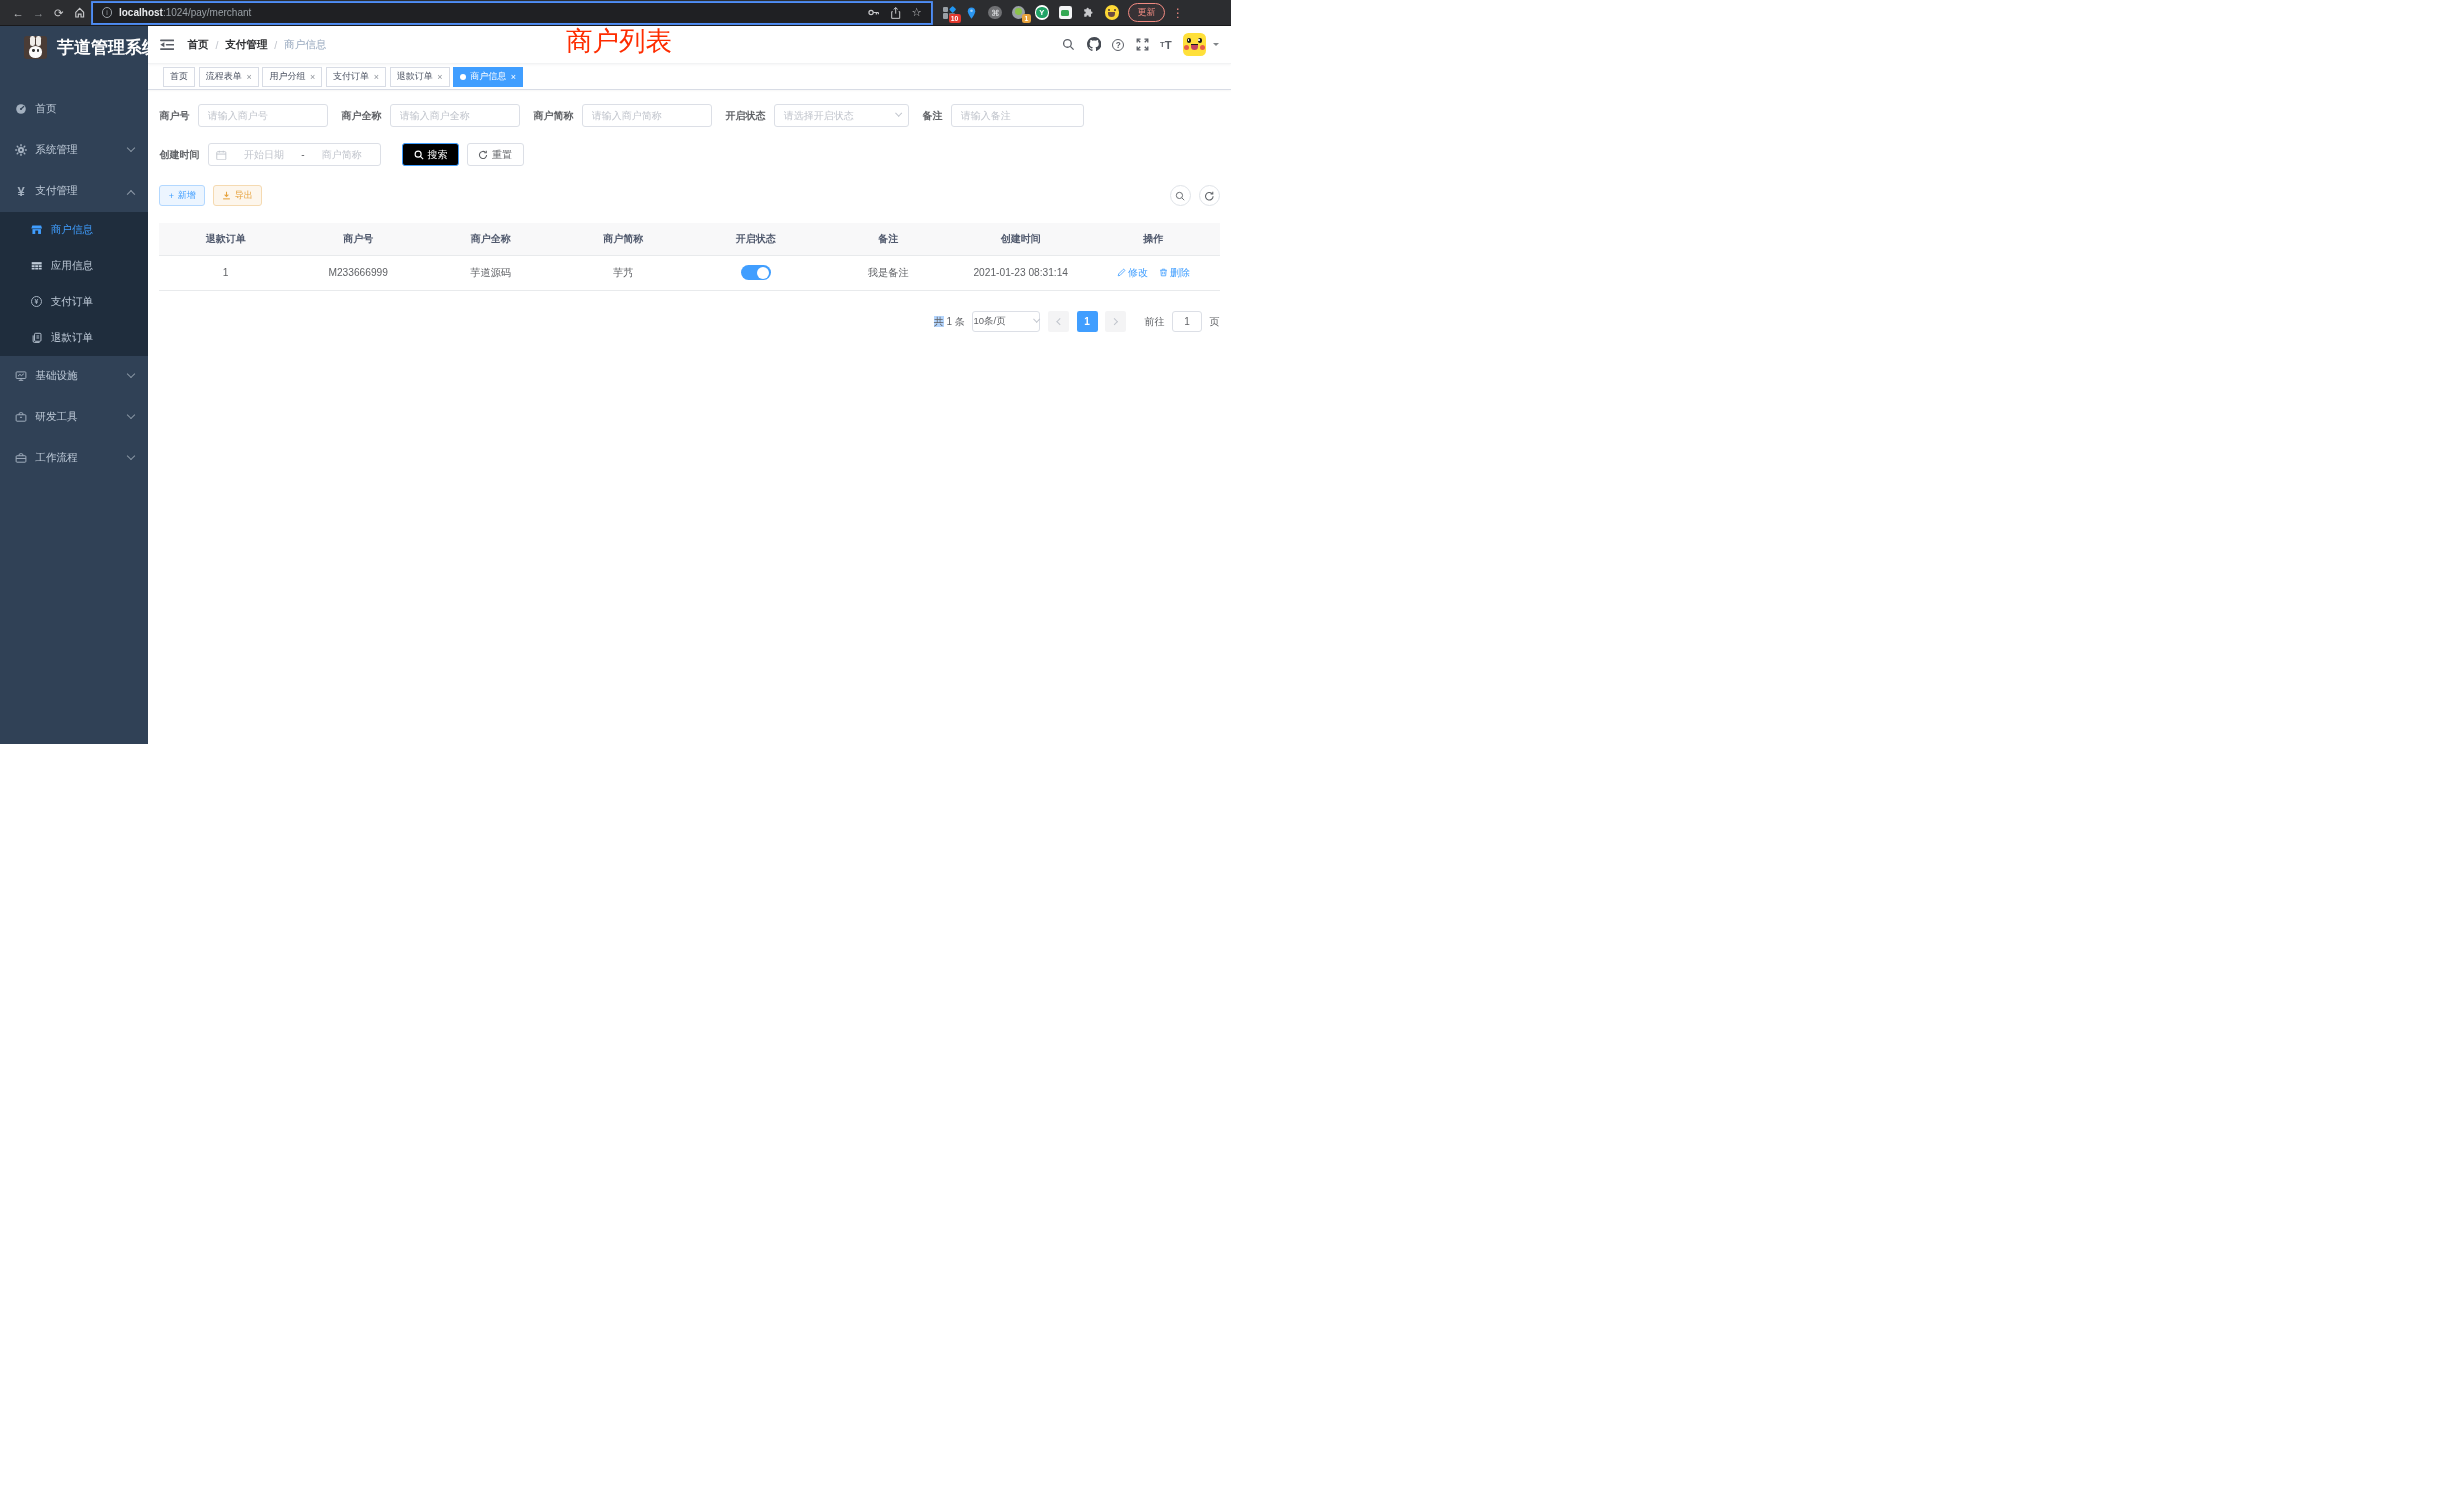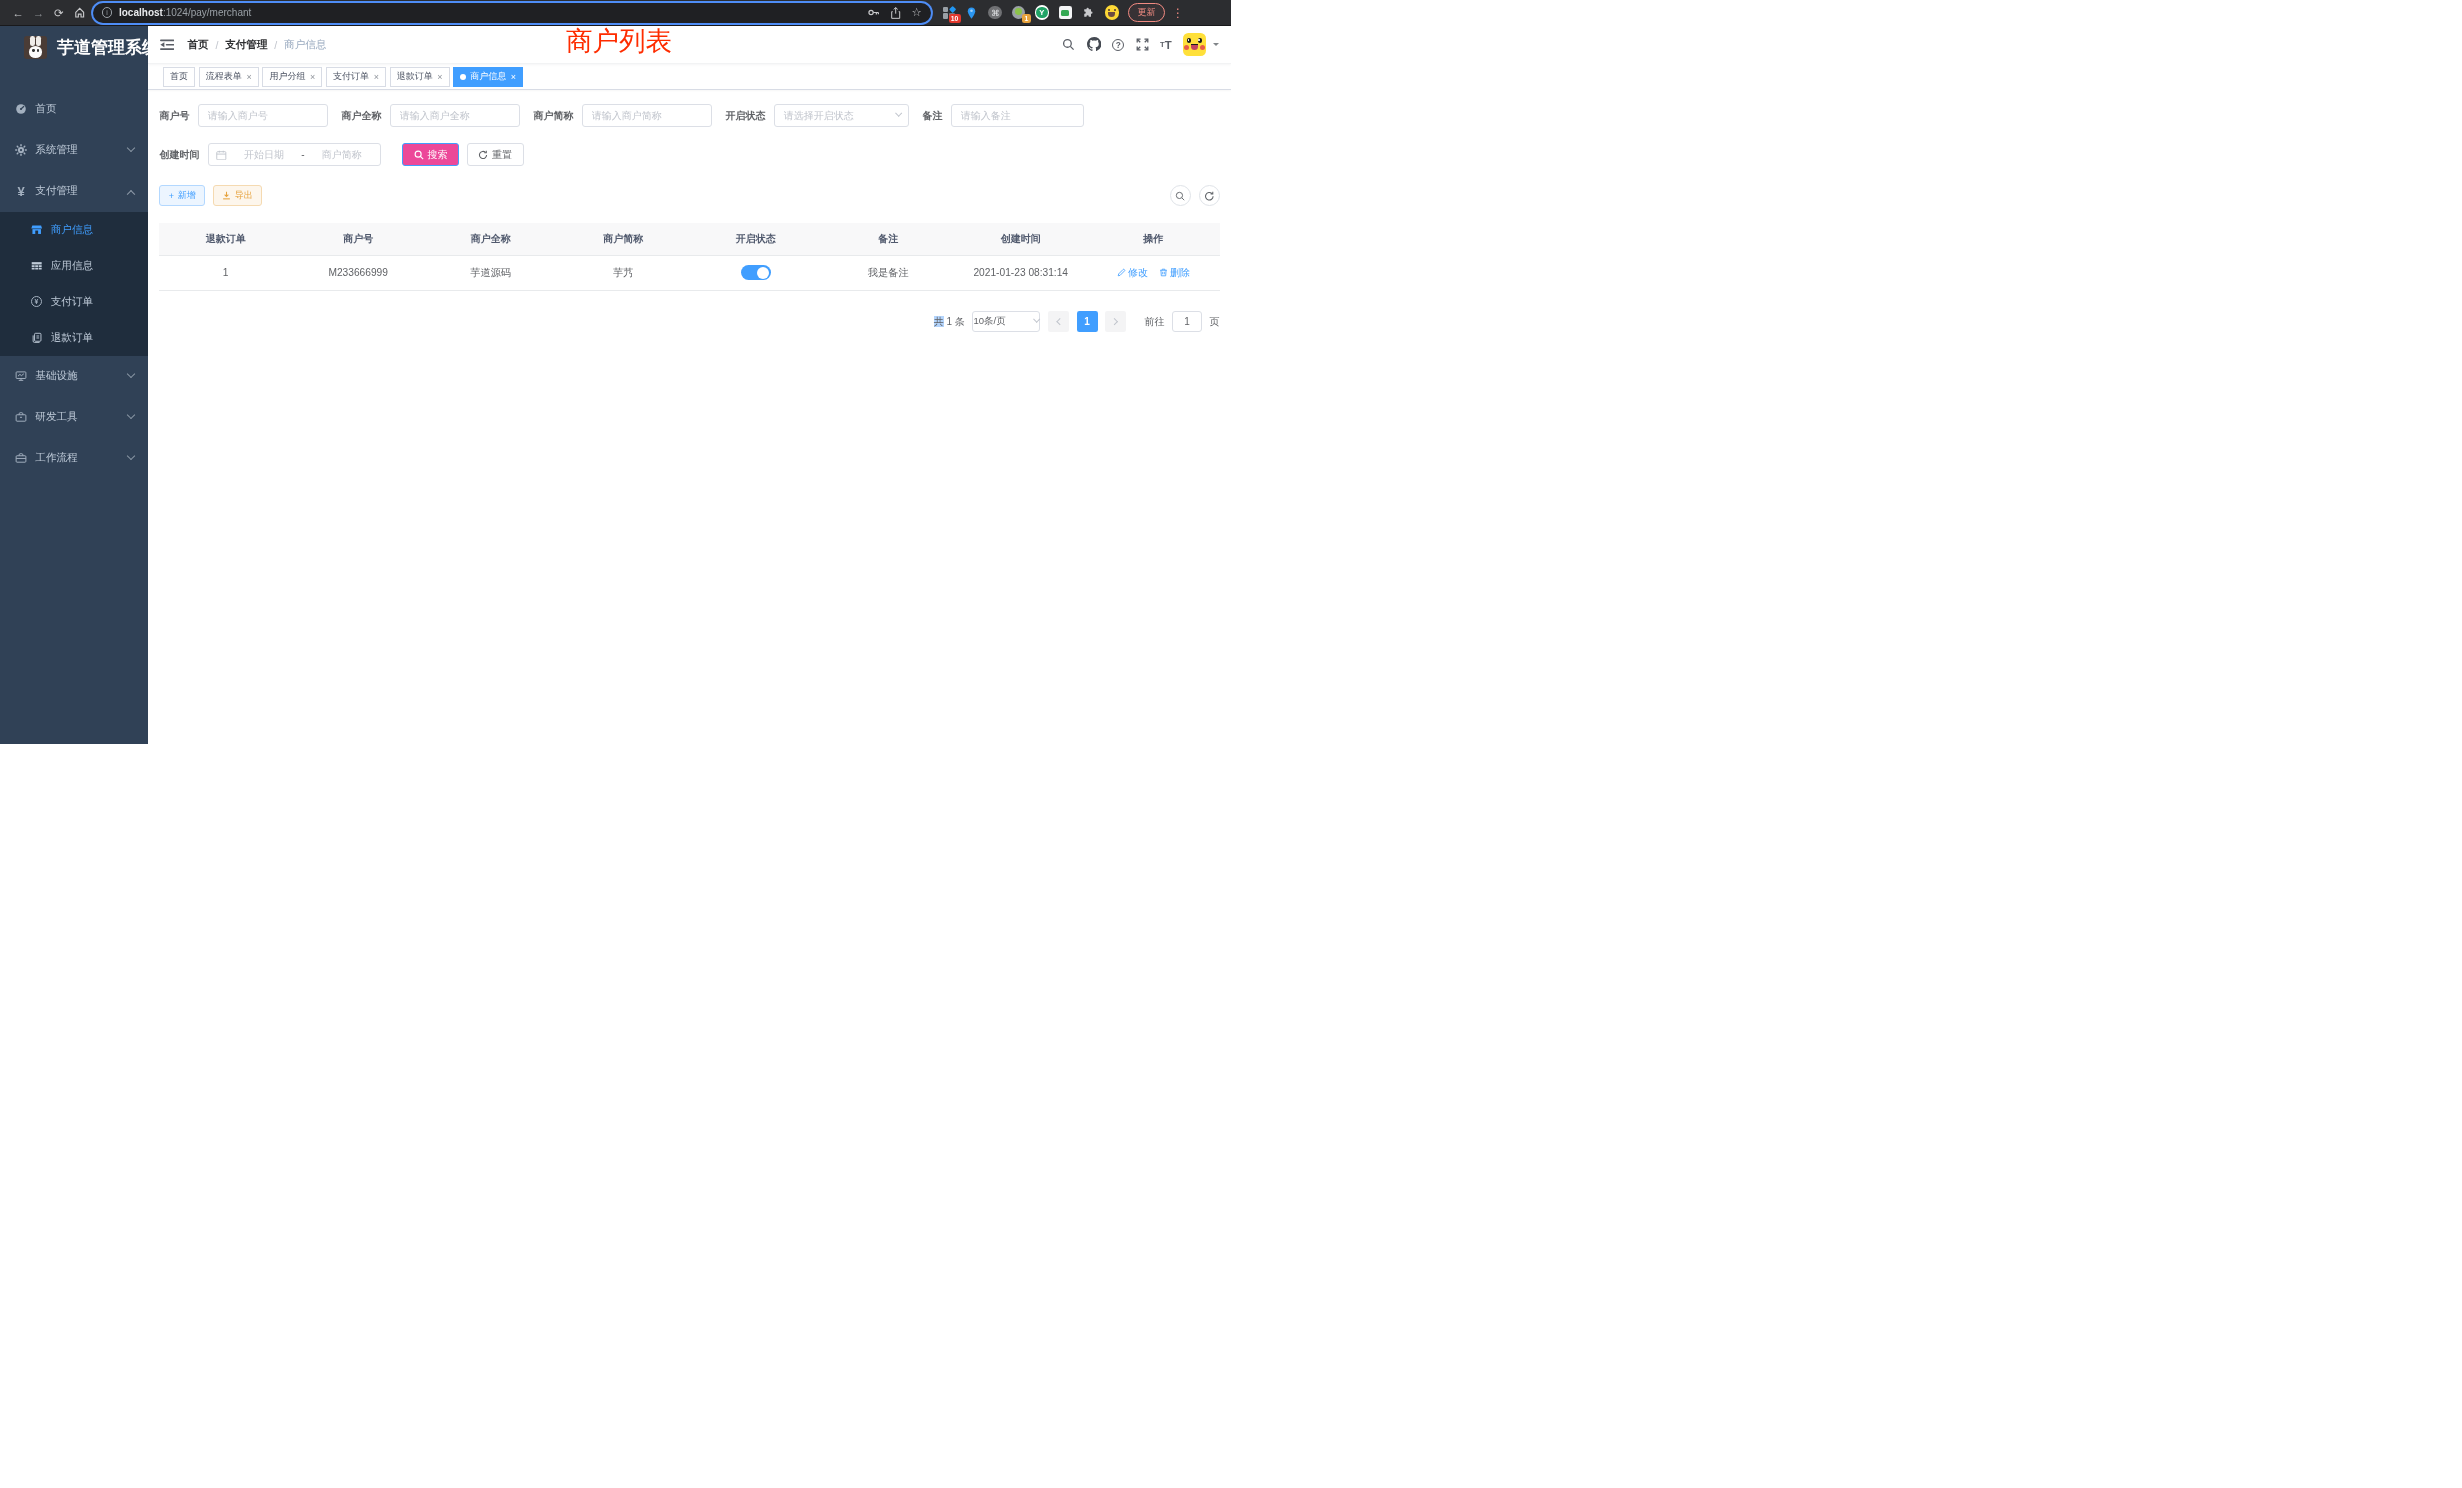--- a/index.html
+++ b/index.html
@@ -3,21 +3,21 @@
 <meta charset="utf-8">
 <style>
   * { box-sizing: border-box; margin: 0; padding: 0; }
   html,body { width:1231px; height:744px; }
   body { font-family:"Liberation Sans", sans-serif; background:#fff; position:relative; overflow:hidden; }
 
   
   .toolbar { height:26px; background:#2c2d30; border-bottom:0.8px solid #19191b; display:flex; align-items:center; padding:0 7.6px; }
   .nav-ic { color:#c8c9cb; font-size:11.4px; width:20.5px; text-align:center; line-height:20px; flex:none; cursor:pointer; }
   .nav-ic.dim { color:#8a8d91; }
-  .url { height:20px; width:838px; flex:none; background:#1f2023; border-radius:10px; box-shadow:0 0 0 1.9px #4e8df6; display:flex; align-items:center; padding:0 9px; gap:6.8px; margin:0 7.6px 0 3px; }
+  .url { height:20px; width:838px; flex:none; background:#1f2023; border-radius:0; box-shadow:0 0 0 1.9px #4e8df6; display:flex; align-items:center; padding:0 9px; gap:6.8px; margin:0 7.6px 0 3px; }
   .info-i { width:10.6px; height:10.6px; border:1px solid #9aa0a6; border-radius:50%; color:#9aa0a6; font-size:6.8px; display:flex; align-items:center; justify-content:center; flex:none; }
   .url-text { font-size:10px; white-space:nowrap; }
   .url-text .host { color:#e8eaed; font-weight:bold; }
   .url-text .path { color:#9aa0a6; }
   .url-right { margin-left:auto; display:flex; gap:10px; color:#c8c9cb; align-items:center; }
   .url-right svg { display:block; }
   .star { font-size:11.4px; line-height:1; }
   .exts { display:flex; align-items:center; gap:8.3px; margin:0 3px; }
   .ext { position:relative; width:15px; height:15px; display:flex; align-items:center; justify-content:center; cursor:pointer; }
   .badge { position:absolute; bottom:-3px; right:-4.5px; background:#e3392e; color:#fff; font-size:6.8px; font-weight:bold; padding:0.8px 2.3px; border-radius:2.3px; line-height:1.1; }
@@ -101,21 +101,21 @@
   .fitem label { font-size:10px; color:#606266; font-weight:600; margin-right:9px; white-space:nowrap; cursor:default; }
   .inp { width:130px; height:23px; border:0.8px solid #dcdfe6; border-radius:3px; padding:0 8.3px; font-size:10px; color:#606266; font-family:inherit; outline:none; background:#fff; }
   .inp::placeholder { color:#c0c4cc; }
   .inp.wide { width:133px; }
   .fake-select { width:135px; height:23px; border:0.8px solid #dcdfe6; border-radius:3px; padding:0 6.8px 0 8.3px; font-size:10px; color:#c0c4cc; display:flex; align-items:center; cursor:pointer; background:#fff; }
   .schev { width:5.3px; height:5.3px; border-right:1px solid #c0c4cc; border-bottom:1px solid #c0c4cc; transform:rotate(45deg) translate(-1.5px,-1.5px); margin-left:auto; }
   .date-box { width:173px; height:23px; border:0.8px solid #dcdfe6; border-radius:3px; display:flex; align-items:center; padding:0 6.8px; font-size:10px; color:#c0c4cc; gap:5.3px; background:#fff; cursor:text; }
   .date-box .ph { flex:1; text-align:center; }
   .date-box .dsep { color:#606266; flex:none; }
   .btn { height:23px; border-radius:3px; font-size:10px; display:inline-flex; align-items:center; gap:3.8px; padding:0 10.6px; border:0.8px solid #dcdfe6; background:#fff; color:#606266; cursor:pointer; font-family:inherit; }
-  .btn.primary { background:#ec4899; border-color:#409eff; color:#fff;align-items:center; }
+  .btn.primary { background:#000000; border-color:#409eff; color:#fff;align-items:center; }
   .btn.sm { height:21px; font-size:9px; padding:0 8.3px; }
   .btn.plain-primary { background:#ecf5ff; border-color:#b3d8ff; color:#409eff; }
   .btn.plain-warning { background:#fdf6ec; border-color:#f5dab1; color:#e6a23c; }
   .ml10 { margin-left:7.6px; }
   .toolrow { display:flex; align-items:center; margin-top:19px; }
   .circle-btns { margin-left:auto; display:flex; gap:7.6px; }
   .cbtn { width:21px; height:21px; border-radius:50%; border:0.8px solid #dfe3e8; background:#fff; display:flex; align-items:center; justify-content:center; color:#5f6368; cursor:pointer; }
 
   table.grid { margin-top:16.7px; width:100%; border-collapse:collapse; table-layout:fixed; }
   .grid th { background:#f8f8f9; color:#515a6e; font-size:10px; font-weight:bold; height:32px; text-align:center; border-bottom:0.8px solid #e8eaec; }

